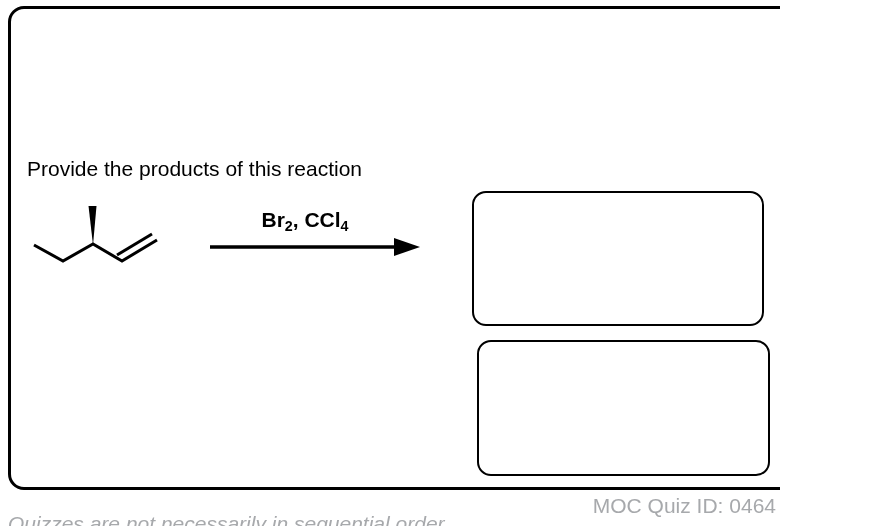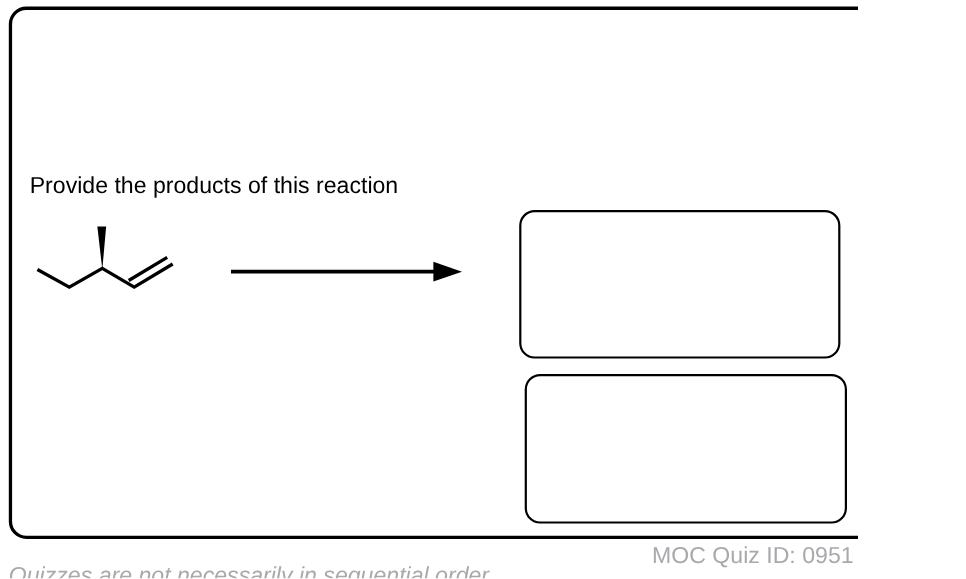--- a/index.html
+++ b/index.html
@@ -109,27 +109,30 @@
   <div class="quiz-frame"></div>
 
   <div class="question-text">Provide the products of this reaction</div>
 
   <svg class="molecule" viewBox="0 0 140 75">
     <polyline points="9,45 38,61 68,44 97,61 132,40" fill="none" stroke="#000000" stroke-width="3" stroke-linejoin="miter" stroke-linecap="butt"></polyline>
     <line x1="92" y1="55" x2="127" y2="34" stroke="#000000" stroke-width="3"></line>
     <polygon points="68,45 63.5,6 71.5,6" fill="#000000"></polygon>
   </svg>
 
+  <div class="reagent-label">
+    <span>Br</span><span class="sub">2</span><span>, CCl</span><span class="sub">4</span>
+  </div>
 
   <svg class="reaction-arrow" viewBox="0 0 220 28">
     <line x1="5" y1="13" x2="197" y2="13" stroke="#000000" stroke-width="3.5"></line>
     <polygon points="189,4 215,13 189,22" fill="#000000"></polygon>
   </svg>
 
   <div class="answer-box first"></div>
 
   <div class="answer-box second"></div>
 
   <div class="footer-note">Quizzes are not necessarily in sequential order</div>
 
-  <div class="footer-quiz-id">MOC Quiz ID: 0951</div>
+  <div class="footer-quiz-id">MOC Quiz ID: 0464</div>
 
 </div>
 
 </body></html>

